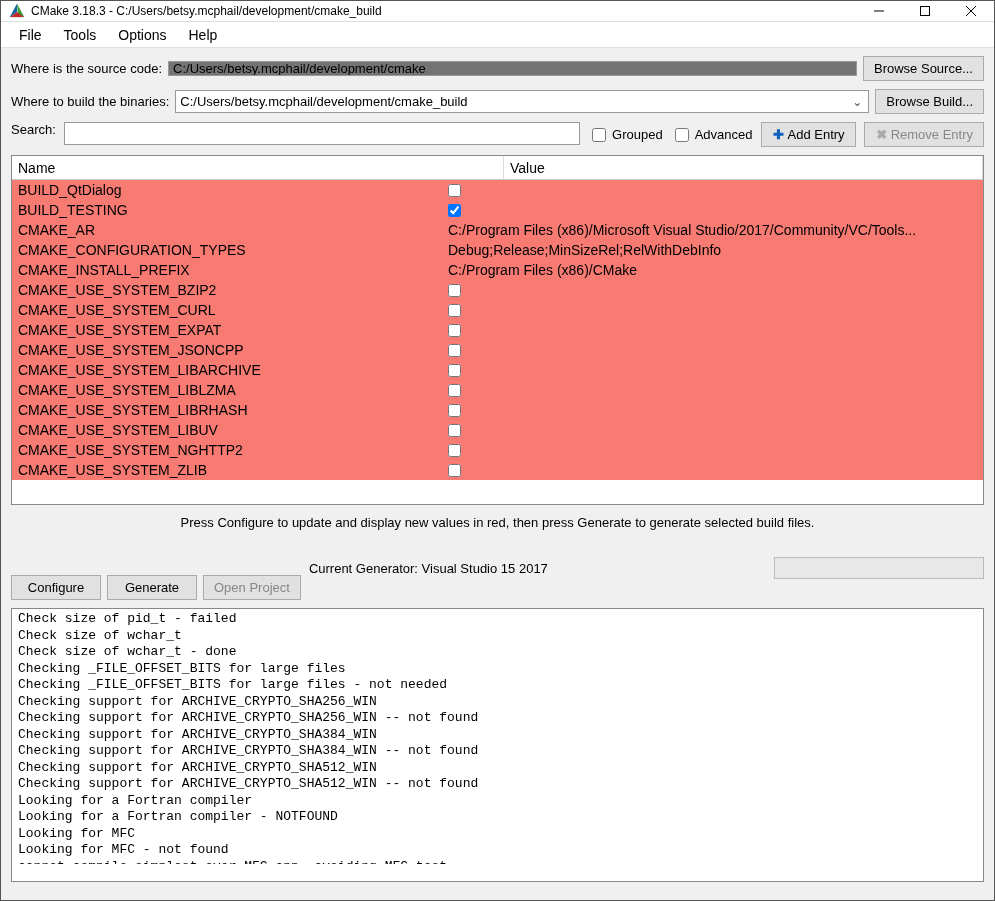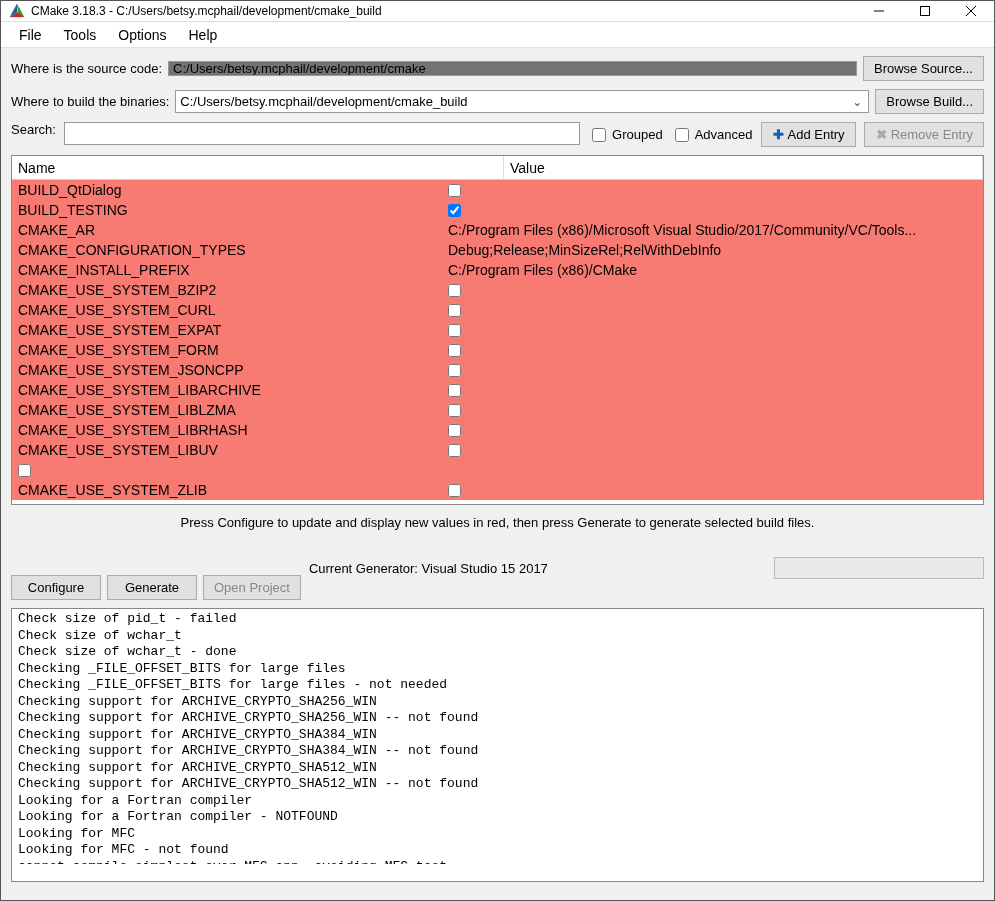--- a/index.html
+++ b/index.html
@@ -323,26 +323,20 @@
             <input type="checkbox" style="">
           </div>
         </div>
         <div class="tbl-row">
           <div class="cell-name">CMAKE_USE_SYSTEM_EXPAT</div>
           <div class="cell-value">
             <input type="checkbox" style="">
           </div>
         </div>
         <div class="tbl-row">
-          <div class="cell-name">CMAKE_USE_SYSTEM_FORM</div>
-          <div class="cell-value">
-            <input type="checkbox" style="">
-          </div>
-        </div>
-        <div class="tbl-row">
           <div class="cell-name">CMAKE_USE_SYSTEM_JSONCPP</div>
           <div class="cell-value">
             <input type="checkbox" style="">
           </div>
         </div>
         <div class="tbl-row">
           <div class="cell-name">CMAKE_USE_SYSTEM_LIBARCHIVE</div>
           <div class="cell-value">
             <input type="checkbox" style="">
           </div>
@@ -359,20 +353,21 @@
             <input type="checkbox" style="">
           </div>
         </div>
         <div class="tbl-row">
           <div class="cell-name">CMAKE_USE_SYSTEM_LIBUV</div>
           <div class="cell-value">
             <input type="checkbox" style="">
           </div>
         </div>
         <div class="tbl-row">
+          <div class="cell-name">CMAKE_USE_SYSTEM_NGHTTP2</div>
           <div class="cell-value">
             <input type="checkbox" style="">
           </div>
         </div>
         <div class="tbl-row">
           <div class="cell-name">CMAKE_USE_SYSTEM_ZLIB</div>
           <div class="cell-value">
             <input type="checkbox" style="">
           </div>
         </div>

